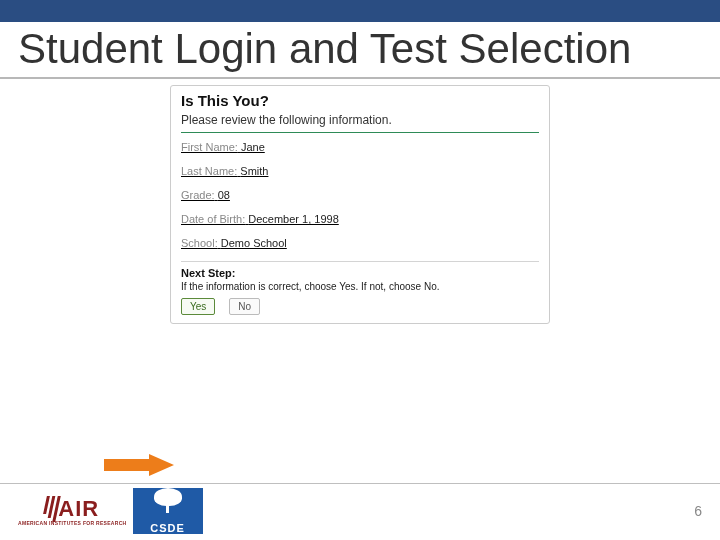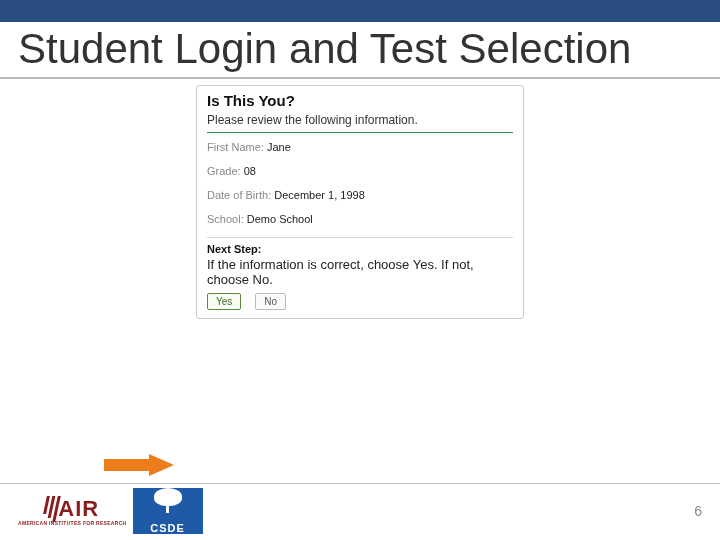--- a/index.html
+++ b/index.html
@@ -26,21 +26,21 @@
     line-height: 1.08;
     font-family: Arial, Helvetica, sans-serif;
   }
   .content-wrap {
     position: relative;
     padding: 6px 0 0 0;
     display: flex;
     justify-content: center;
   }
   .card {
-    width: 328px;
+    width: 380px;
     border: 1px solid #ccc;
     border-radius: 3px;
     background: #ffffff;
     padding: 6px 10px 8px 10px;
     font-size: 11px;
     position: relative;
   }
   .card-heading {
     font-size: 15px;
     font-weight: 700;
@@ -53,39 +53,40 @@
     margin-bottom: 5px;
   }
   .green-line {
     border: none;
     border-top: 1px solid #2e8b57;
     margin: 2px 0 6px 0;
   }
   .info-section .row {
     margin: 8px 0 12px 0;
     font-size: 11px;
+    text-decoration: underline;
   }
   .info-section .label {
     color: #888;
   }
   .info-section .value {
     color: #222;
   }
   .gray-line {
     border: none;
     border-top: 1px solid #d4d4d4;
     margin: 2px 0 5px 0;
   }
   .next-step-title {
     font-weight: 700;
     font-size: 11px;
     color: #111;
   }
   .next-step-text {
-    font-size: 13px;
+    font-size: 10px;
     color: #222;
     margin: 2px 0 6px 0;
   }
   .btn-row {
     display: flex;
     align-items: center;
     gap: 14px;
   }
   .btn {
     display: inline-block;
@@ -217,20 +218,24 @@
 <div class="content-wrap">
   <div class="card">
     <div class="card-heading">Is This You?</div>
     <div class="card-sub">Please review the following information.</div>
     <hr class="green-line">
 
     <div class="info-section">
       <div class="row">
         <span class="label">First Name:</span>
         <span class="value">Jane</span>
+      </div>
+      <div class="row">
+        <span class="label">Last Name:</span>
+        <span class="value">Smith</span>
       </div>
       <div class="row">
         <span class="label">Grade:</span>
         <span class="value">08</span>
       </div>
       <div class="row">
         <span class="label">Date of Birth:</span>
         <span class="value">December 1, 1998</span>
       </div>
       <div class="row">

